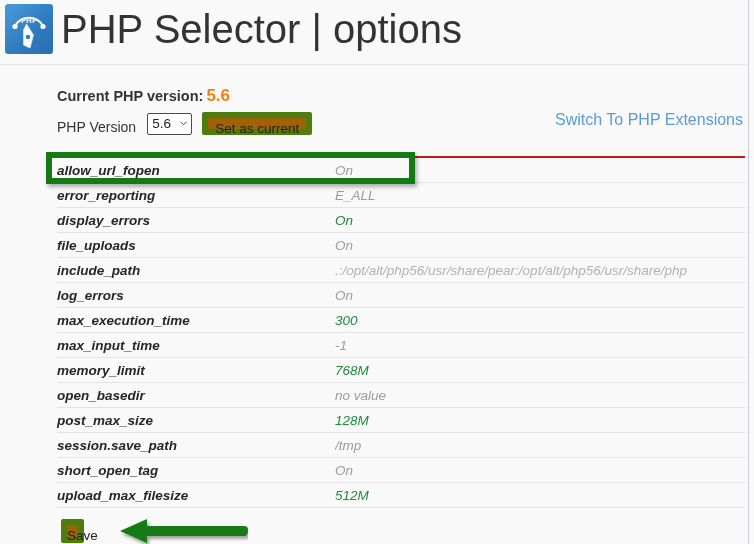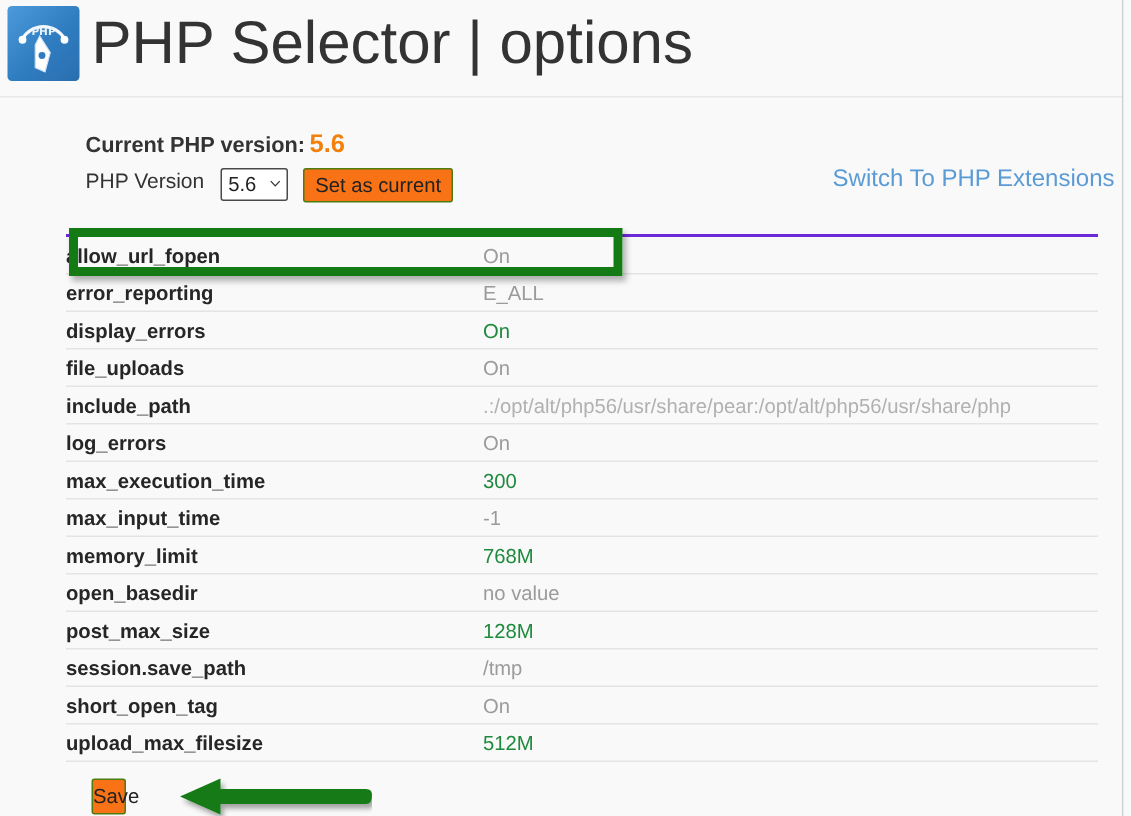--- a/index.html
+++ b/index.html
@@ -84,21 +84,21 @@
     font-weight: bold;
     margin-left: 3px;
   }
 
   
   .version-row {
     position: absolute;
     left: 57px;
     top: 112px;
     display: flex;
-    align-items: flex-start;
+    align-items: flex-end;
     white-space: nowrap;
   }
   .version-label {
     font-size: 14px;
     color: #333333;
     margin-right: 11px;
   }
   .version-select {
     appearance: none;
     -webkit-appearance: none;
@@ -124,22 +124,22 @@
     right: 5px;
     top: 7px;
     width: 7px;
     height: 7px;
     pointer-events: none;
   }
   .btn {
     font-family: "Liberation Sans", sans-serif;
     font-size: 13.5px;
     color: #222222;
-    background: #f97316;
-    border: 1px solid #4d7c0f;
+    background: #a16207;
+    border: 6px solid #4d7c0f;
     border-radius: 2px;
     padding: 0 7px;
     height: 23px;
     line-height: 21px;
     box-sizing: border-box;
     cursor: pointer;
   }
   .set-current-btn {
     margin-left: 10px;
   }
@@ -151,25 +151,26 @@
     top: 111px;
     font-size: 16px;
     color: #5b9bd5;
     text-decoration: none;
     white-space: nowrap;
   }
 
   
   .options-table {
     position: absolute;
-    left: 44px;
+    left: 57px;
     top: 156px;
     width: 688px;
     border-collapse: collapse;
-    border-top: 2px solid #6d28d9;
+    border-top: 2px solid #b91c1c;
+    font-style: italic;
   }
   .options-table tr {
     height: 24px;
   }
   .options-table td {
     border-bottom: 1px solid #e4e4e4;
     padding: 0;
     font-size: 13.5px;
     height: 24px;
     vertical-align: middle;

